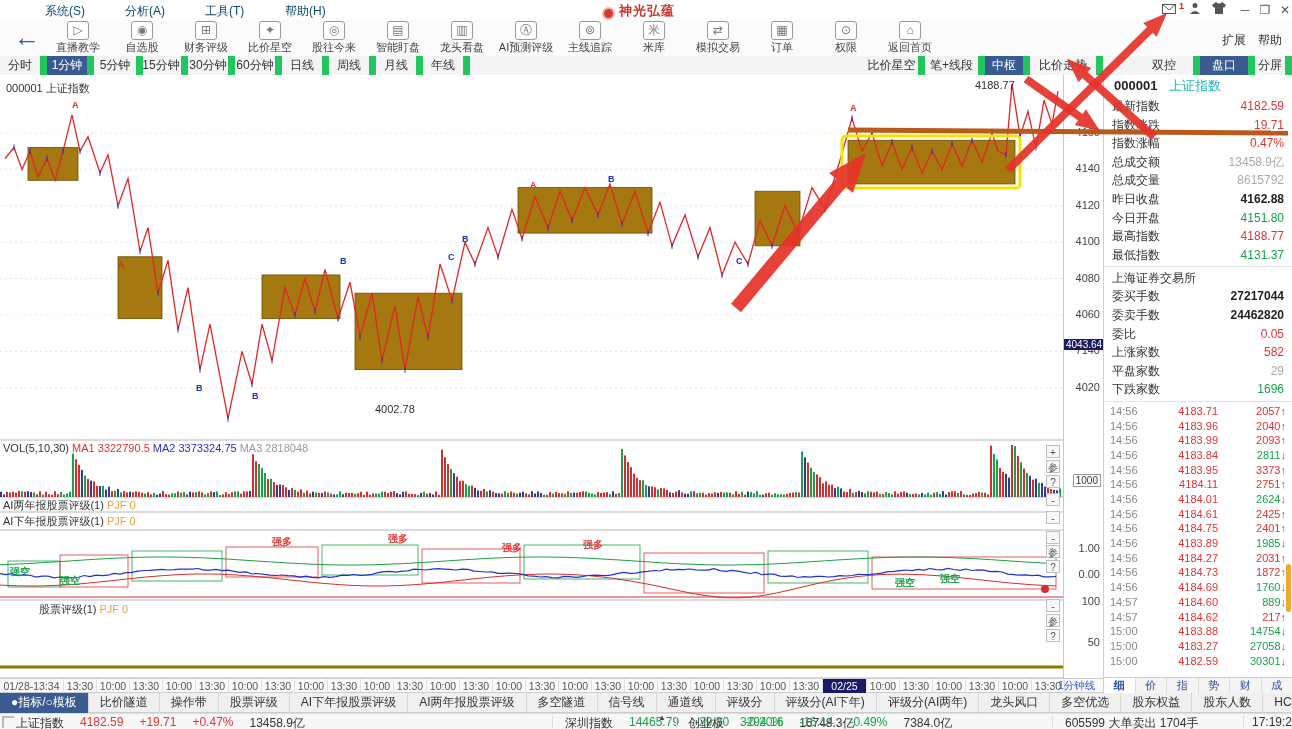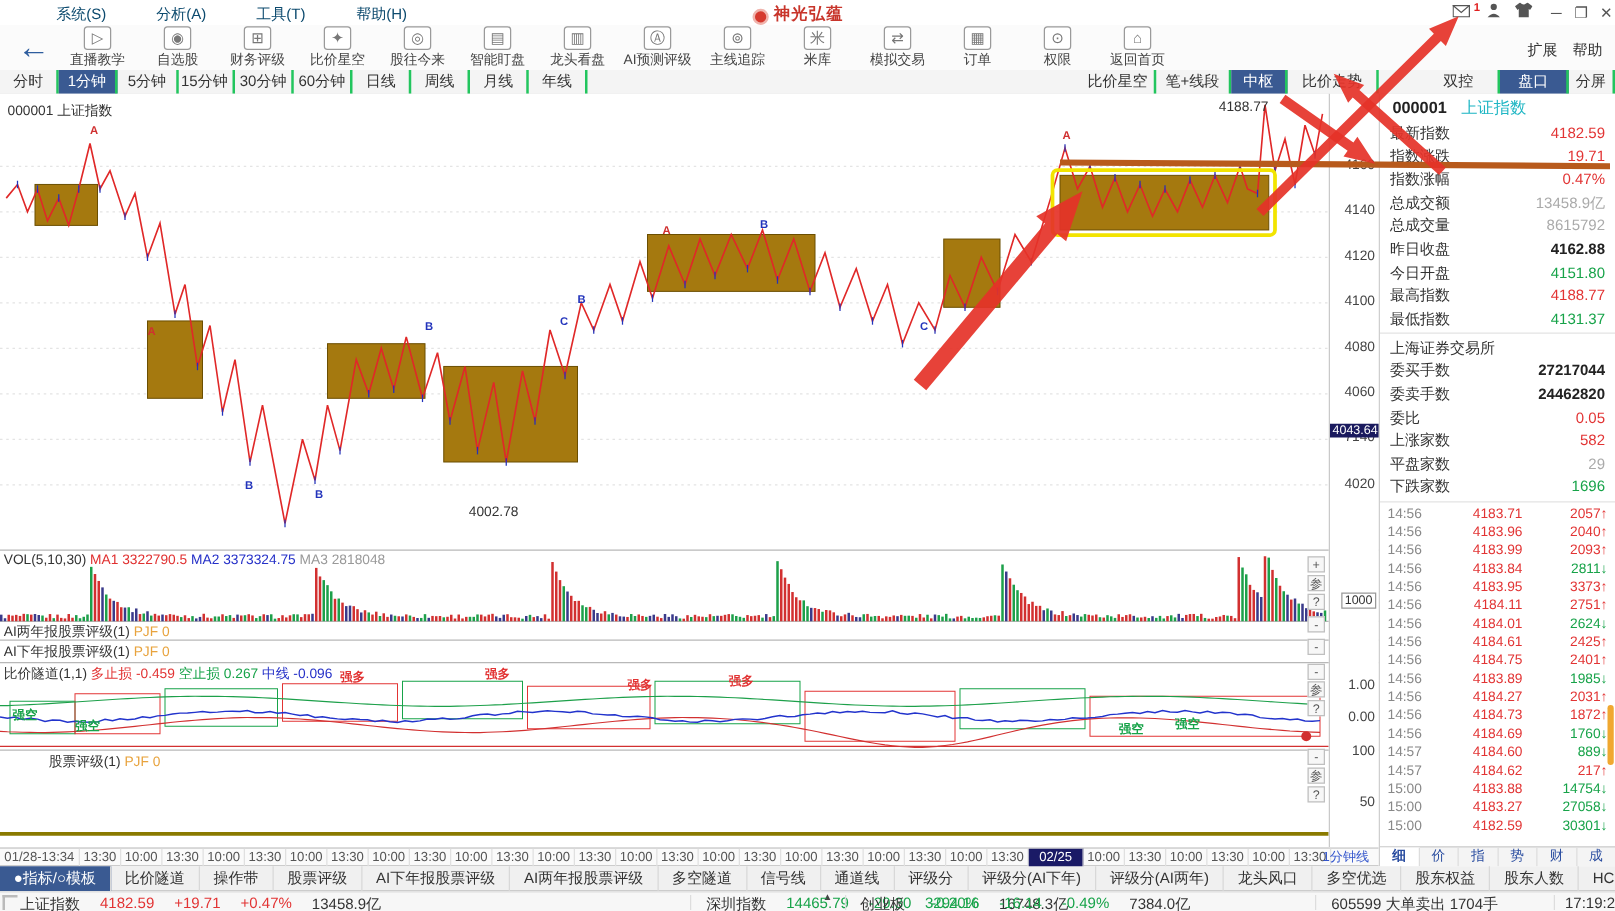--- a/index.html
+++ b/index.html
@@ -15,21 +15,21 @@
   
   #toolbar{position:absolute;left:0;top:20px;width:1292px;height:36px;background:#fbfbfb;border-bottom:1px solid #e0e0e0;}
   #back-arrow{position:absolute;left:14px;top:4px;font-size:26px;font-weight:bold;color:#2e5d9e;line-height:26px;}
   .tb-item{position:absolute;top:1px;width:64px;text-align:center;}
   .tb-item .ic{display:inline-block;width:20px;height:17px;line-height:17px;border:1px solid #9a9a9a;border-radius:3px;color:#777;font-size:12px;background:#fff;}
   .tb-item .lb{font-size:11px;color:#444;margin-top:0px;white-space:nowrap;}
   #tb-right{position:absolute;right:10px;top:12px;font-size:12px;color:#333;}
   #tb-right span{margin-left:12px;}
   
   #tabsrow{position:absolute;left:0;top:56px;width:1292px;height:19px;background:#f4f4f4;border-bottom:1px solid #d8d8d8;}
-  .ptab{position:absolute;top:0;height:19px;line-height:19px;text-align:center;font-size:12px;color:#333;border-right:2px solid #22c55e;box-sizing:border-box;}
+  .ptab{position:absolute;top:0;height:19px;line-height:19px;text-align:center;font-size:12px;color:#333;border-right:7px solid #22c55e;box-sizing:border-box;}
   .ptab.sel{background:#3a5a92;color:#fff;}
   
   #chart-area{position:absolute;left:0;top:75px;width:1103px;height:603px;background:#fff;}
   #chart-svg{position:absolute;left:0;top:0;}
   #corner-label{position:absolute;left:6px;top:6px;font-size:11px;color:#333;}
   .ind-label{position:absolute;font-size:11px;white-space:nowrap;text-align:center;}
   .axis-col{position:absolute;left:1063px;top:0;width:40px;height:603px;border-left:1px solid #c9c9c9;box-sizing:border-box;background:#fff;}
   .axis-lab{position:absolute;right:3px;font-size:11px;color:#444;}
   .axis-tag{position:absolute;left:0px;background:#1a1a5e;color:#fff;font-size:10px;padding:0 2px;}
   .axis-box{position:absolute;right:2px;border:1px solid #999;background:#fff;font-size:10px;padding:0 2px;color:#333;}
@@ -615,21 +615,20 @@
       <div class="axis-tag" style="top: 263.775px;">4043.64</div>
       <div class="axis-box" style="top: 399px;">1000</div>
       <div class="axis-lab" style="top: 467px;">1.00</div>
       <div class="axis-lab" style="top: 493px;">0.00</div>
       <div class="axis-lab" style="top: 520px;">100</div>
       <div class="axis-lab" style="top: 561px;">50</div>
     </div>
 <div class="ind-label" style="left: 3px; top: 367px;"><span style="color: rgb(51, 51, 51);">VOL(5,10,30) </span><span style="color: rgb(224, 48, 48);">MA1 3322790.5 </span><span style="color: rgb(37, 48, 200);">MA2 3373324.75 </span><span style="color: rgb(153, 153, 153);">MA3 2818048 </span></div>
     <div class="ind-label" style="left: 3px; top: 423px;"><span style="color: rgb(51, 51, 51);">AI两年报股票评级(1) </span><span style="color: rgb(232, 163, 61);">PJF 0 </span></div>
     <div class="ind-label" style="left: 3px; top: 439px;"><span style="color: rgb(51, 51, 51);">AI下年报股票评级(1) </span><span style="color: rgb(232, 163, 61);">PJF 0 </span></div>
-    <div class="ind-label" style="left: 3px; top: 456px;"><span style="color: rgb(51, 51, 51);">比价隧道(1,1) </span><span style="color: rgb(226, 52, 52);">多止损 -0.459 </span><span style="color: rgb(23, 163, 73);">空止损 0.267 </span><span style="color: rgb(37, 48, 200);">中线 -0.096 </span></div>
     <div class="ind-label" style="left: 3px; top: 527px; margin-left: 36px;"><span style="color: rgb(51, 51, 51);">股票评级(1) </span><span style="color: rgb(232, 163, 61);">PJF 0 </span></div>
     <div class="pane-btn" style="top: 370px;">+</div>
     <div class="pane-btn" style="top: 385px;">参</div>
     <div class="pane-btn" style="top: 400px;">?</div>
     <div class="pane-btn" style="top: 418px;">-</div>
     <div class="pane-btn" style="top: 436px;">-</div>
     <div class="pane-btn" style="top: 456px;">-</div>
     <div class="pane-btn" style="top: 470px;">参</div>
     <div class="pane-btn" style="top: 485px;">?</div>
     <div class="pane-btn" style="top: 524px;">-</div>

